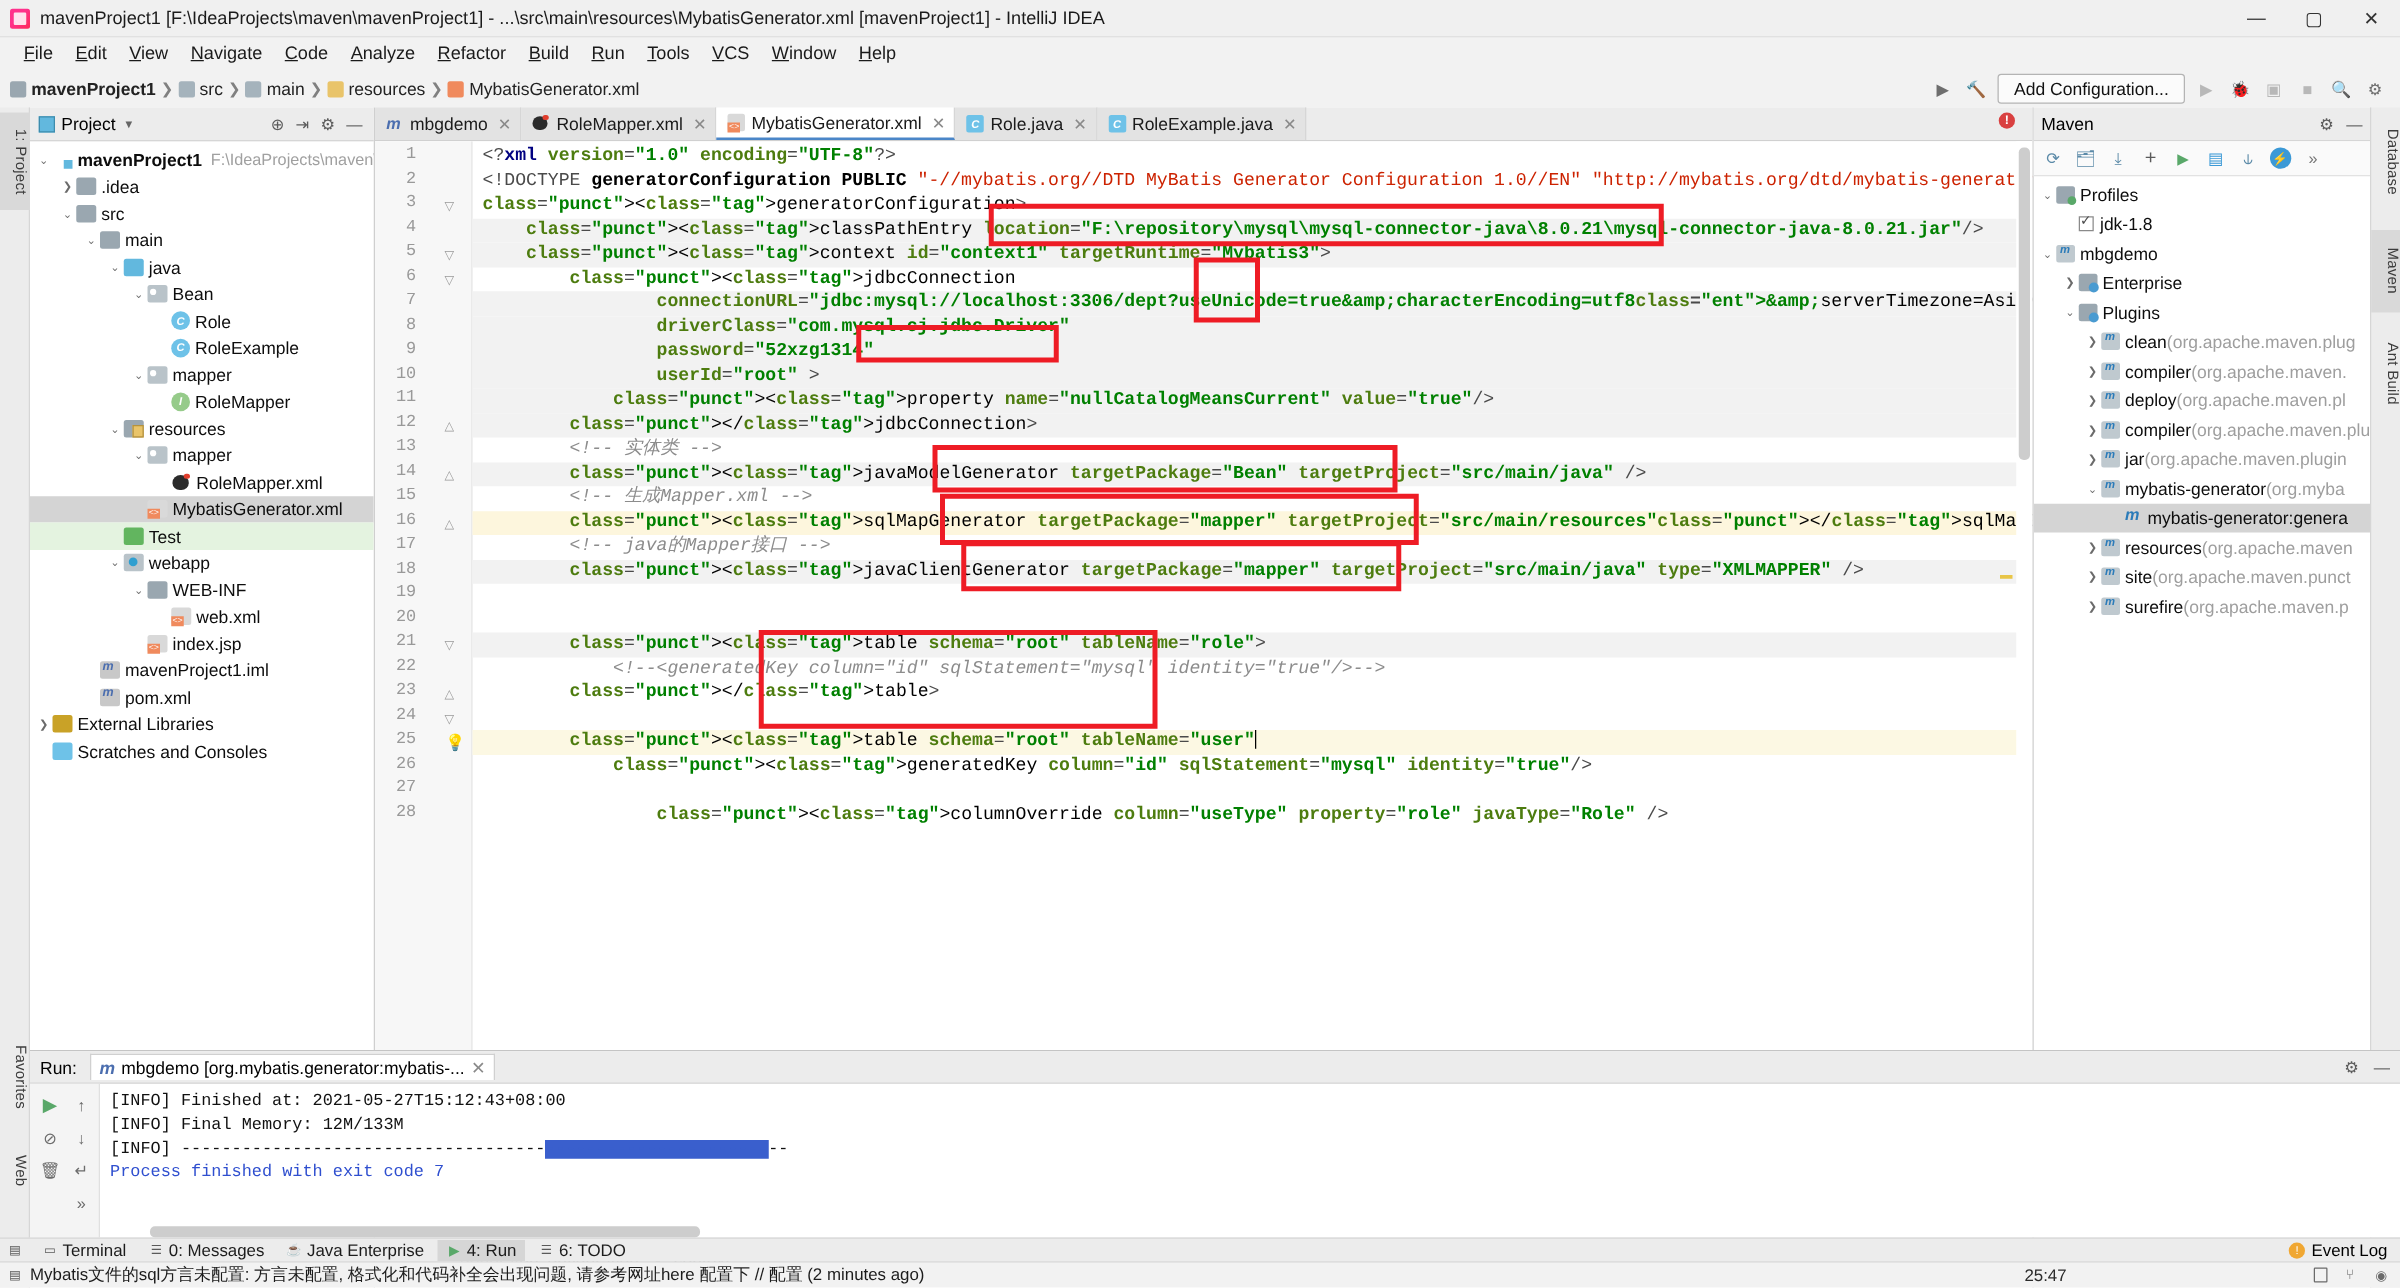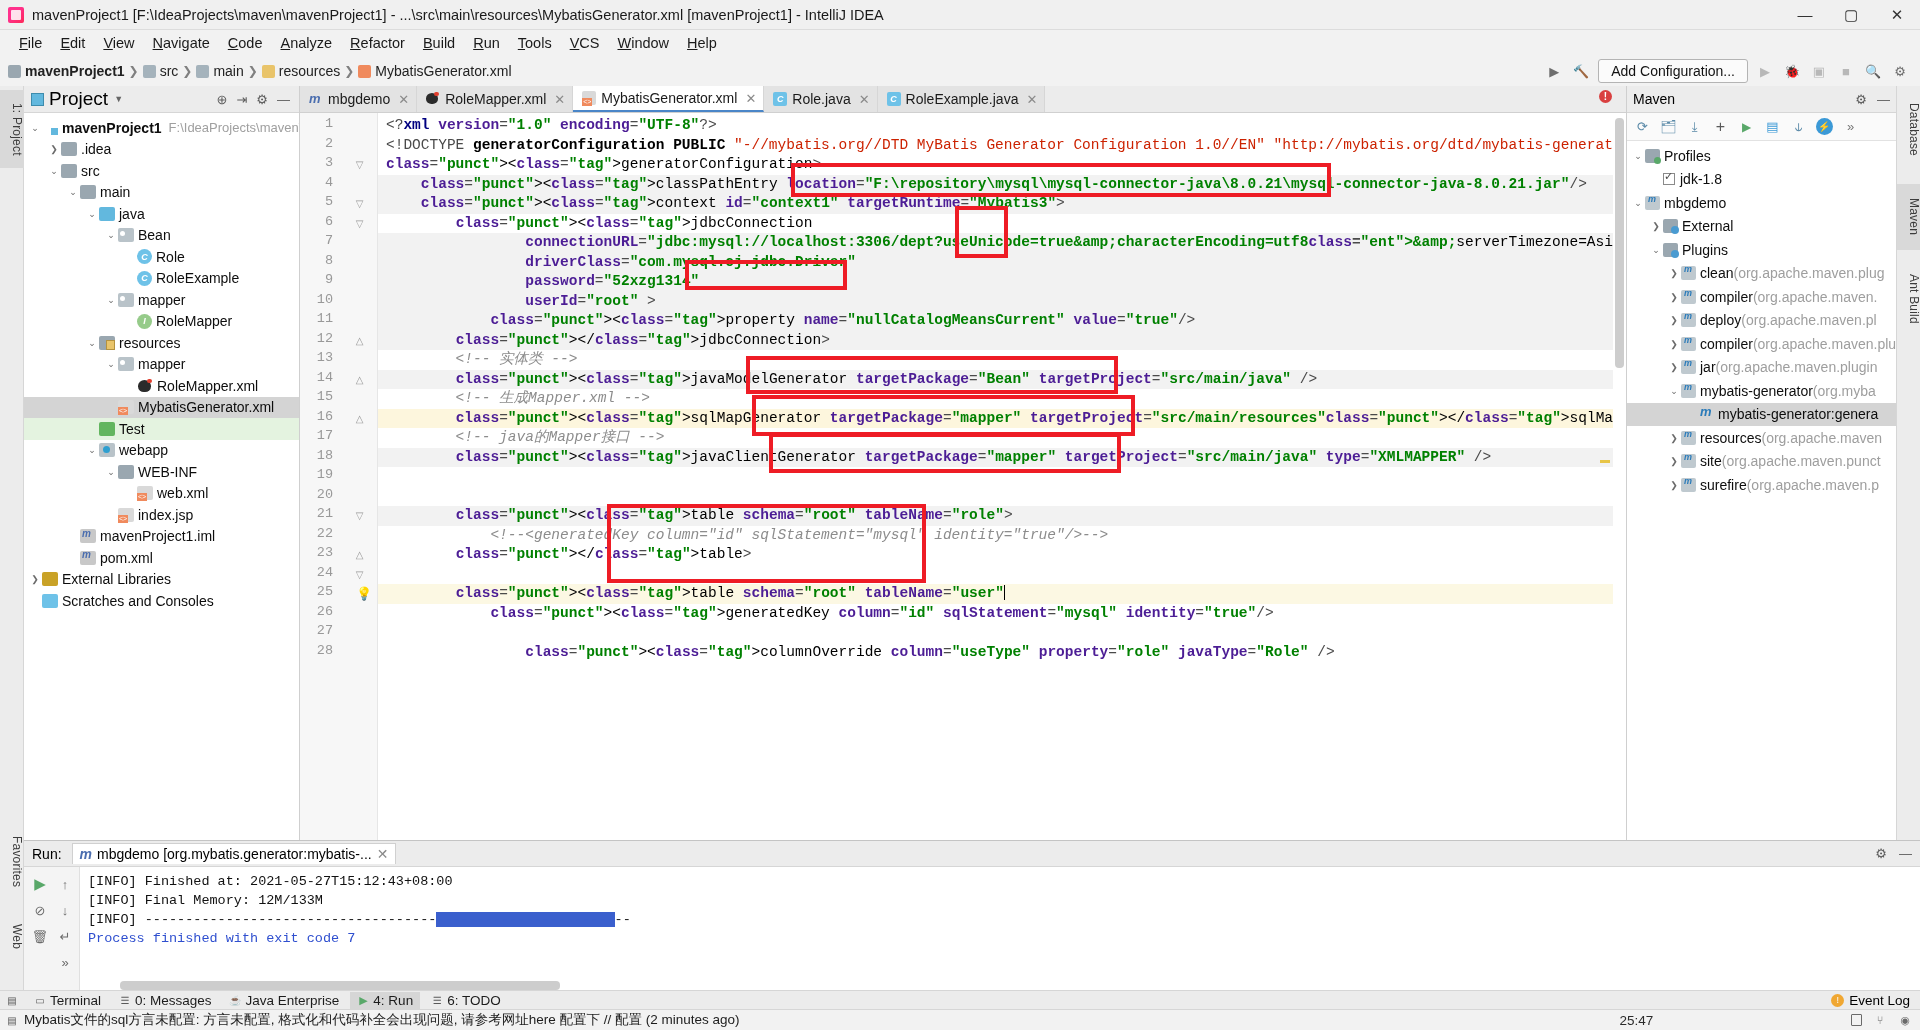--- a/index.html
+++ b/index.html
@@ -58,21 +58,21 @@
     border-right:1px solid #d6d6d6;
   }
   .rail-v { position:absolute; left:0; width:24px; writing-mode:vertical-rl;
     font-size:12px; color:#3c3c3c; text-align:center; padding:6px 0; letter-spacing:.2px;}
   .rail-v.sel { background:#d9d9d9; }
 
   
   #project-panel { position:absolute; left:24px; top:0; width:276px; bottom:0; background:#fff; border-right:1px solid #cfcfcf; }
   #project-header { height:27px; display:flex; align-items:center; background:#ececec; border-bottom:1px solid #d6d6d6; padding:0 4px; }
   #project-header .sq { width:13px;height:13px;background:#62b8de;border:1px solid #3d8cad;margin:0 5px 0 3px;}
-  #project-title { font-size:19px; }
+  #project-title { font-size:14px; }
   #project-header .hdr-icons { margin-left:auto; display:flex; gap:9px; padding-right:5px; color:#5c5c5c; font-size:13px; }
   #tree { padding-top:4px; font-size:14px; overflow:hidden; height:calc(100% - 27px); }
   .trow { height:21.5px; display:flex; align-items:center; white-space:nowrap; padding-left:4px; }
   .trow.sel { background:#d4d4d4; }
   .trow.green { background:#e4f3e0; }
   .arrow { width:14px; flex:none; font-size:9px; color:#6b6b6b; text-align:center; }
   .arrow.none { color:transparent; }
   .ticon { width:16px; height:14px; flex:none; margin-right:4px; border-radius:2px; position:relative; }
   .t-folder { background:#9aa7b0; }
   .t-folder-blue { background:#62b8de; }
@@ -126,21 +126,21 @@
   .lnum { position:absolute; right:44px; font-size:13.5px; color:#999; font-family:"Liberation Mono", monospace; }
   .fold { position:absolute; left:54px; width:11px; height:11px; color:#9a9a9a; font-size:10px; text-align:center;}
   #code { position:absolute; left:78px; top:0; right:0; bottom:0; font-family:"Liberation Mono", monospace;
     font-size:14.5px; line-height:19.5px; white-space:pre; }
   .cl { position:absolute; left:0; white-space:pre; }
   .stripe { position:absolute; left:0; right:0; height:19.5px; }
   .st-gray { background:#f2f2f2; }
   .st-yellow { background:#fdf6dd; }
   .st-cur { background:#fcf8e3; }
   .tag { color:#000080; font-weight:bold; }
-  .attr { color:#4c1d95; font-weight:bold; }
+  .attr { color:#4d7c0f; font-weight:bold; }
   .val { color:#008000; font-weight:bold; }
   .com { color:#8c8c8c; font-style:italic; }
   .doctype { color:#000; font-weight:bold;}
   .url { color:#cc2200; }
   .punct { color:#4a4a4a; }
   .caret { display:inline-block; width:1px; height:15px; background:#000; vertical-align:-3px; }
 
   
   .redbox { position:absolute; border:4px solid #ee1c25; pointer-events:none; }
 
@@ -567,21 +567,21 @@
           <span class="mname">jdk-1.8</span>
         </div>
         <div class="mrow" style="padding-left: 4px;">
           <span class="arrow">⌄</span>
           <span class="micon mi-proj"></span>
           <span class="mname">mbgdemo</span>
         </div>
         <div class="mrow" style="padding-left: 22px;">
           <span class="arrow">❯</span>
           <span class="micon mi-gear"></span>
-          <span class="mname">External</span>
+          <span class="mname">Enterprise</span>
         </div>
         <div class="mrow" style="padding-left: 22px;">
           <span class="arrow">⌄</span>
           <span class="micon mi-gear"></span>
           <span class="mname">Plugins</span>
         </div>
         <div class="mrow" style="padding-left: 40px;">
           <span class="arrow">❯</span>
           <span class="micon mi-plugin"></span>
           <span class="mname">clean</span>

